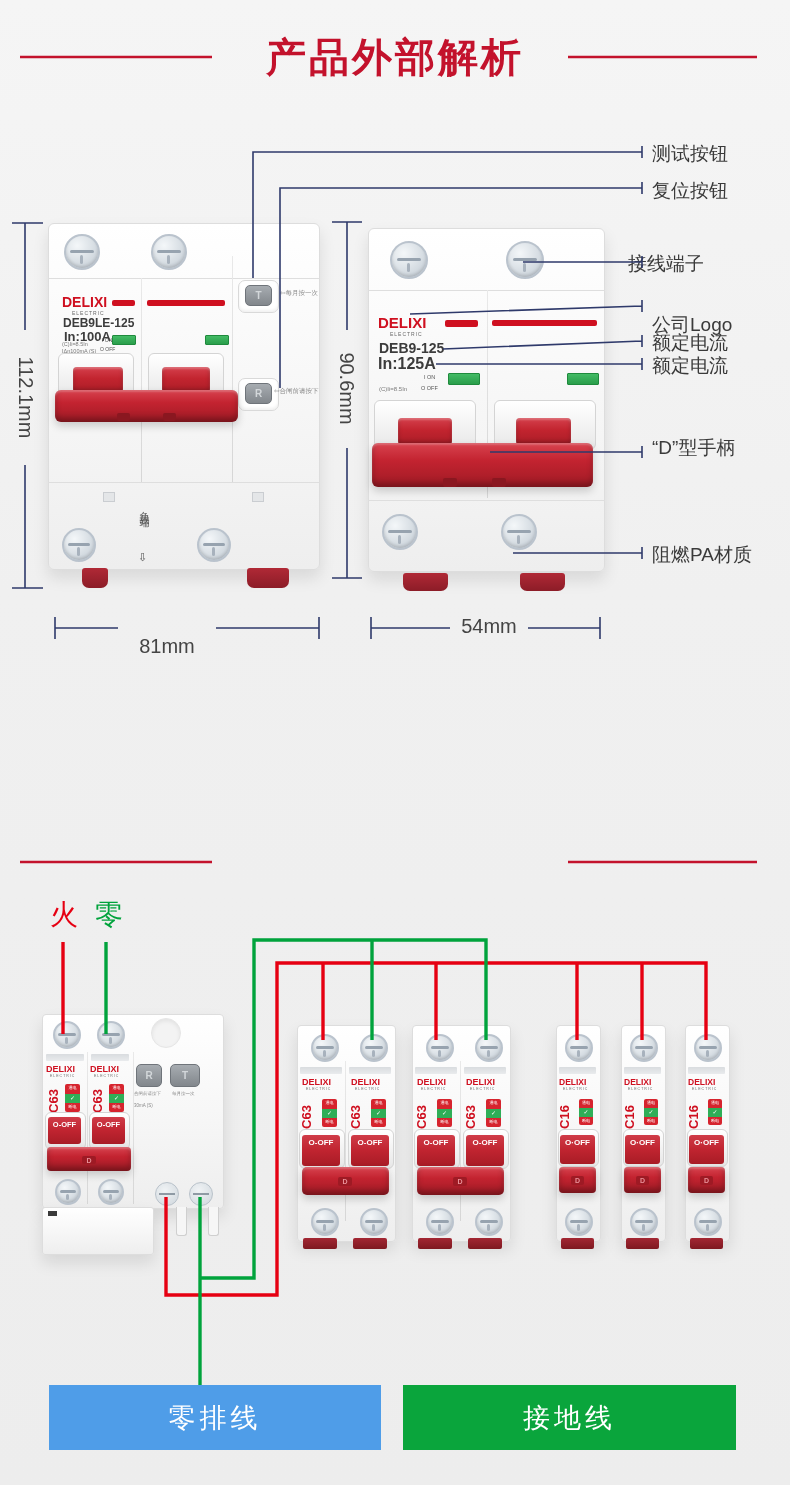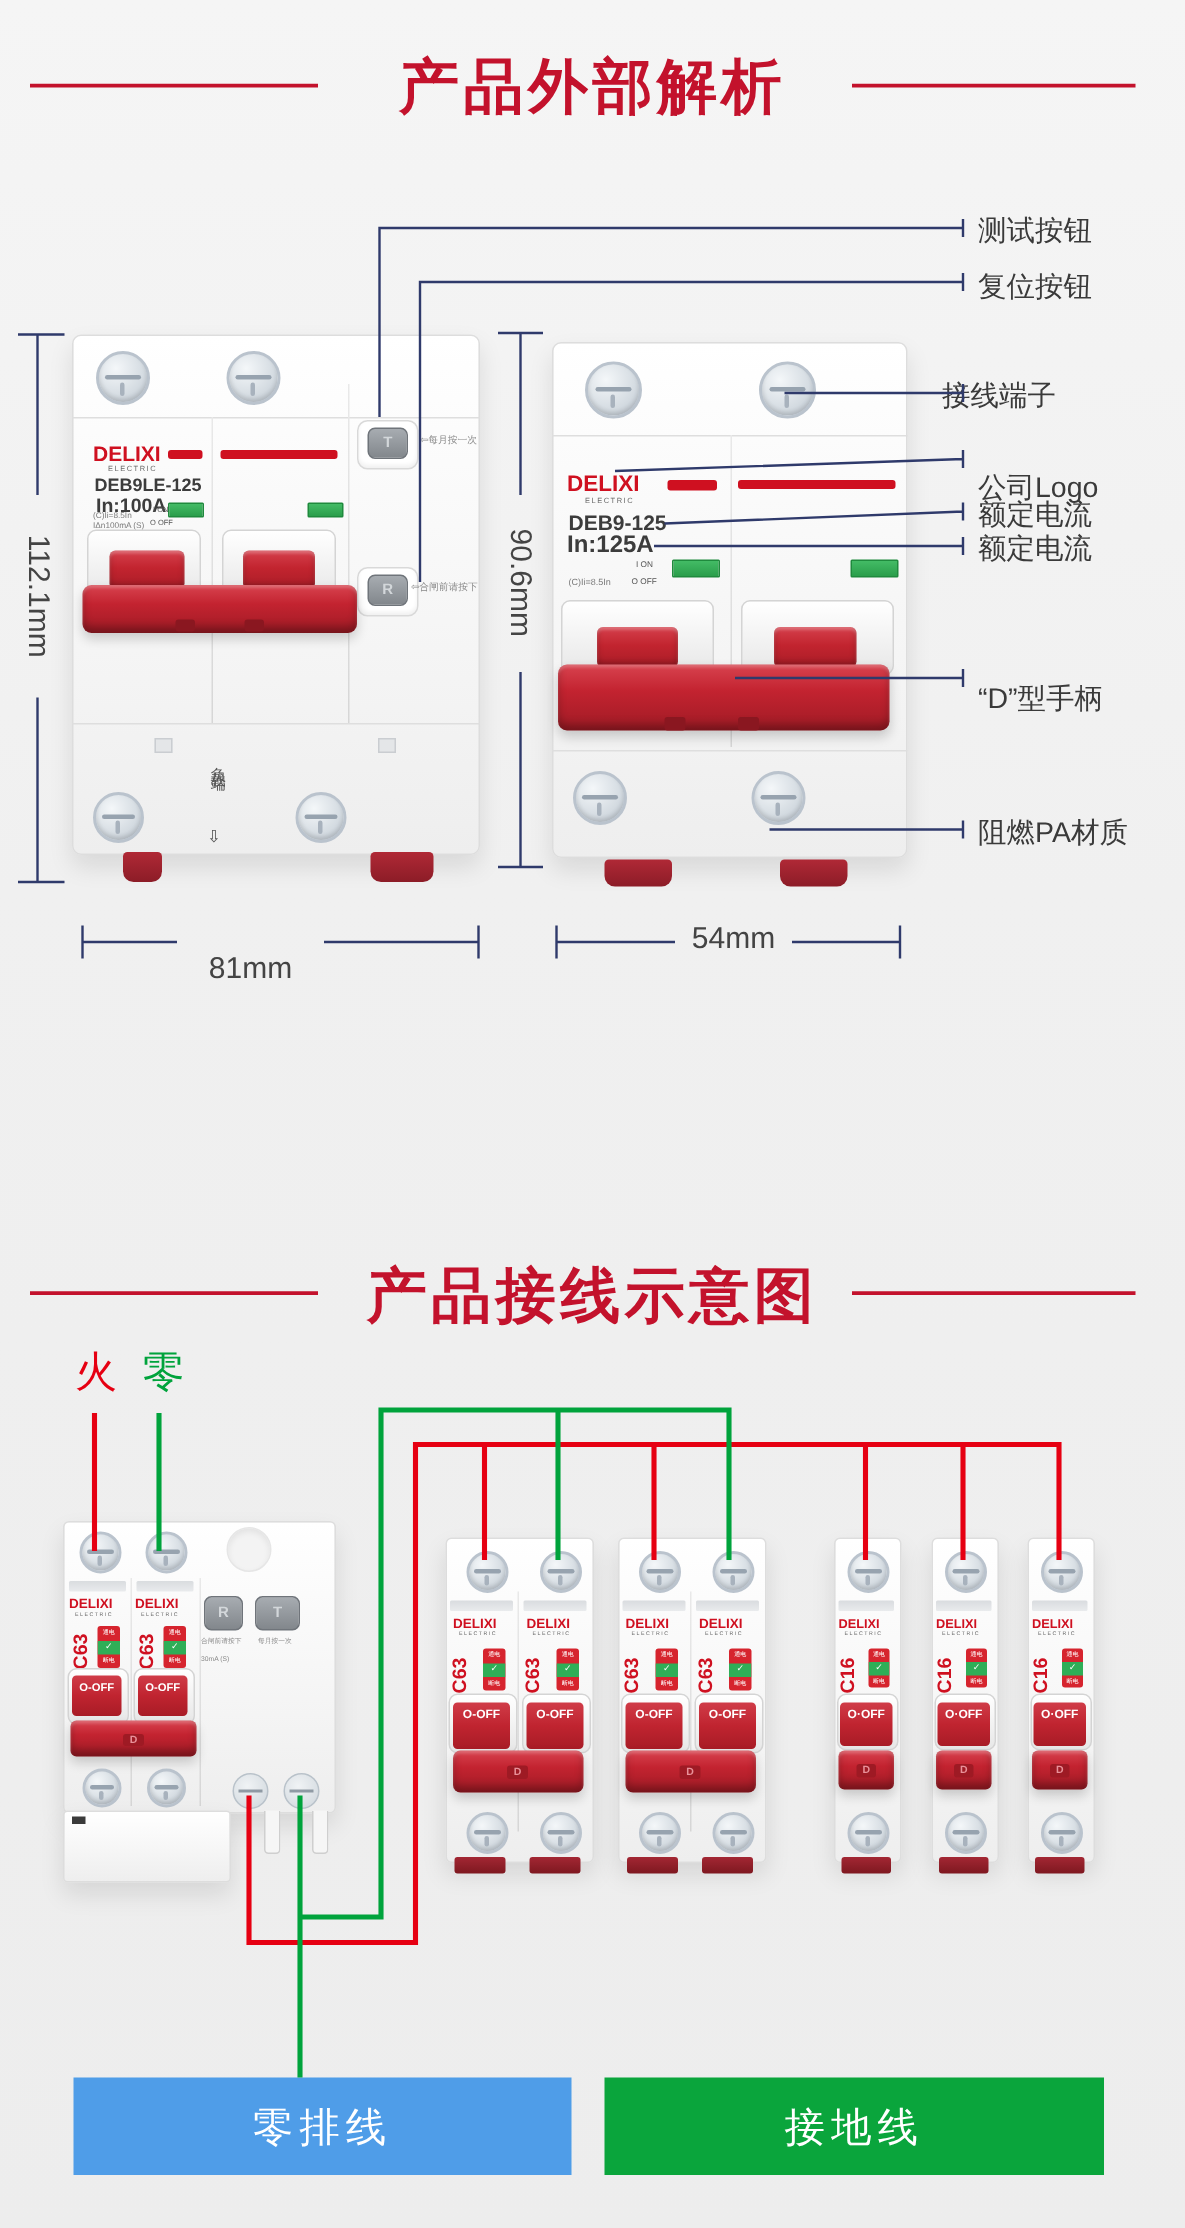--- a/index.html
+++ b/index.html
@@ -159,29 +159,28 @@
     <div class="clip" style="left:35px;top:345px;width:45px;height:18px"></div>
     <div class="clip" style="left:152px;top:345px;width:45px;height:18px"></div>
   </div>
 
   <div class="callout" style="left:652px;top:141px">测试按钮</div>
   <div class="callout" style="left:652px;top:178px">复位按钮</div>
   <div class="callout" style="left:628px;top:251px">接线端子</div>
   <div class="callout" style="left:652px;top:312px">公司Logo</div>
   <div class="callout" style="left:652px;top:330px">额定电流</div>
   <div class="callout" style="left:652px;top:353px">额定电流</div>
-  <div class="callout" style="left:652px;top:453px">“D”型手柄</div>
+  <div class="callout" style="left:652px;top:435px">“D”型手柄</div>
   <div class="callout" style="left:652px;top:542px">阻燃PA材质</div>
 
   <div class="dimlbl rot90" style="left:-20px;top:386px;width:90px">112.1mm</div>
   <div class="dimlbl rot90" style="left:301px;top:377px;width:90px">90.6mm</div>
   <div class="dimlbl" style="left:122px;top:635px;width:90px">81mm</div>
   <div class="dimlbl" style="left:444px;top:615px;width:90px">54mm</div>
 
-  <div class="sec-title" style="top:836px">产品接线示意图</div>
   <div class="phase" style="left:46px;top:896px;color:var(--wire-red)">火</div>
   <div class="phase" style="left:91px;top:896px;color:var(--wire-green)">零</div>
 
   <div class="grp" style="left:42px;top:1014px;width:180px;height:245px">
     <div class="pbody" style="left:0;top:0;width:180px;height:193px;border-radius:4px"></div>
     <div class="screw" style="left:11px;top:7px;width:24px;height:24px"></div>
     <div class="screw" style="left:55px;top:7px;width:24px;height:24px"></div>
     <div class="blankc" style="left:109px;top:4px;width:28px;height:28px"></div>
     <div class="vdiv" style="left:45px;top:38px;height:152px"></div>
     <div class="vdiv" style="left:91px;top:38px;height:152px"></div>

